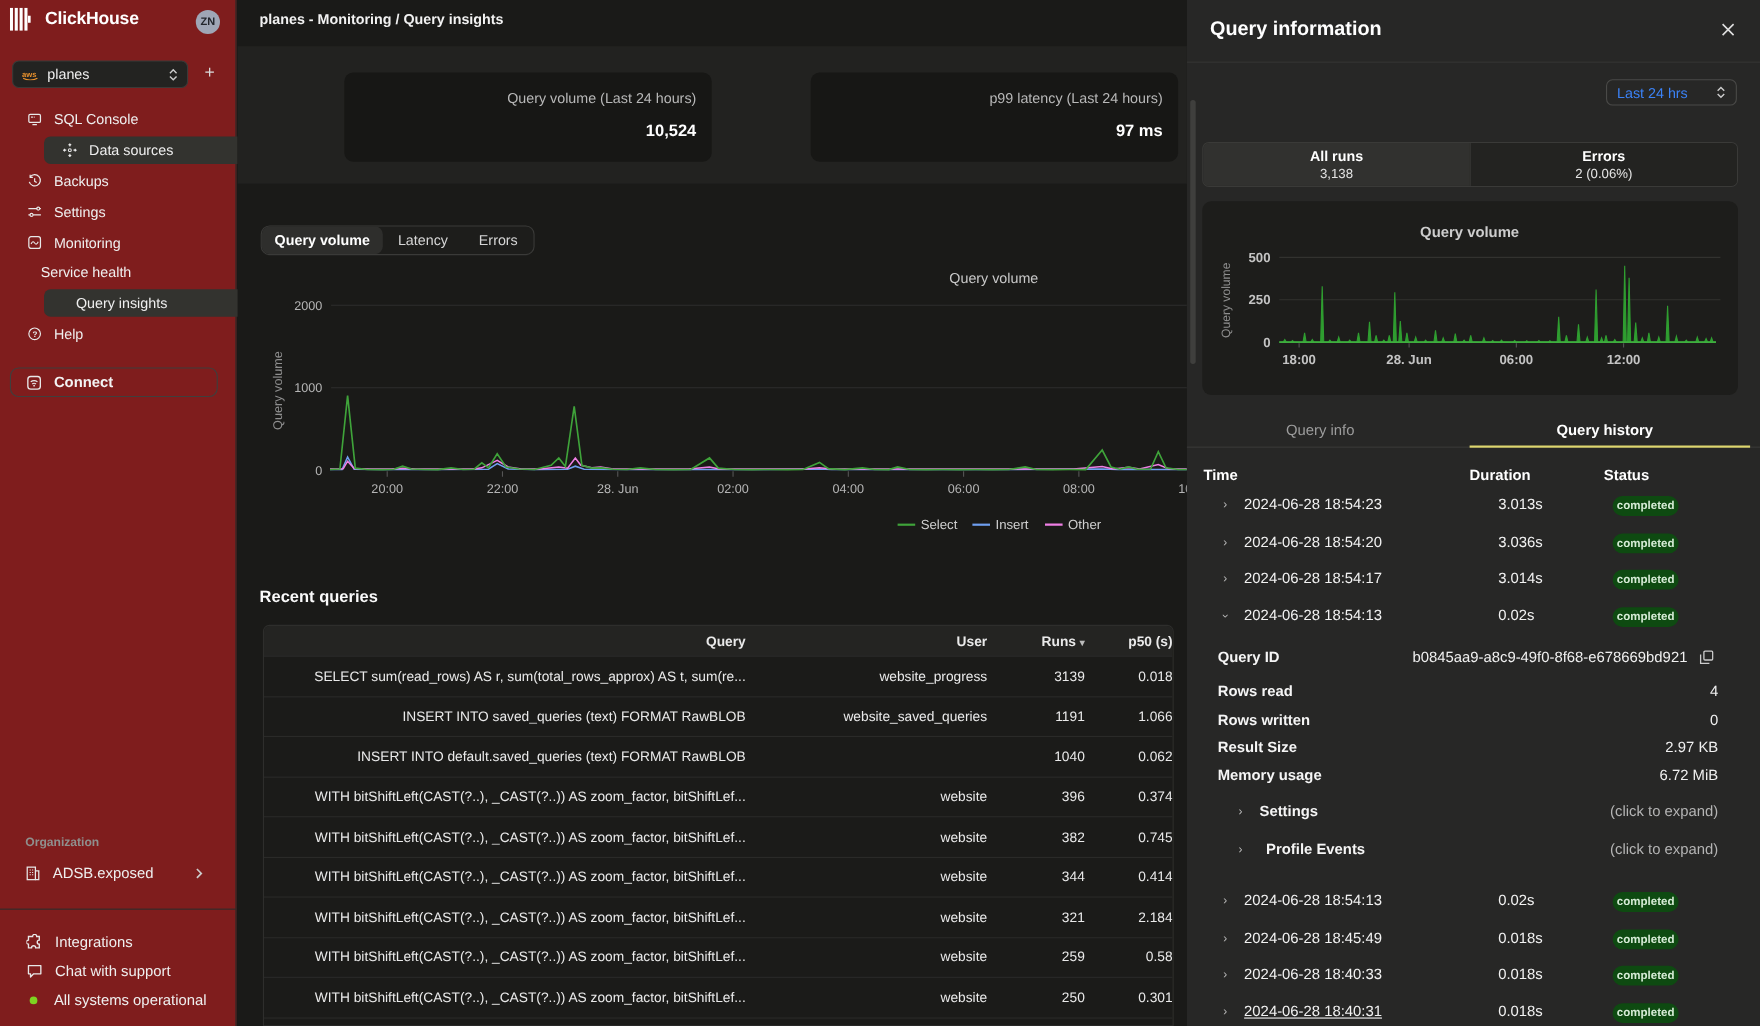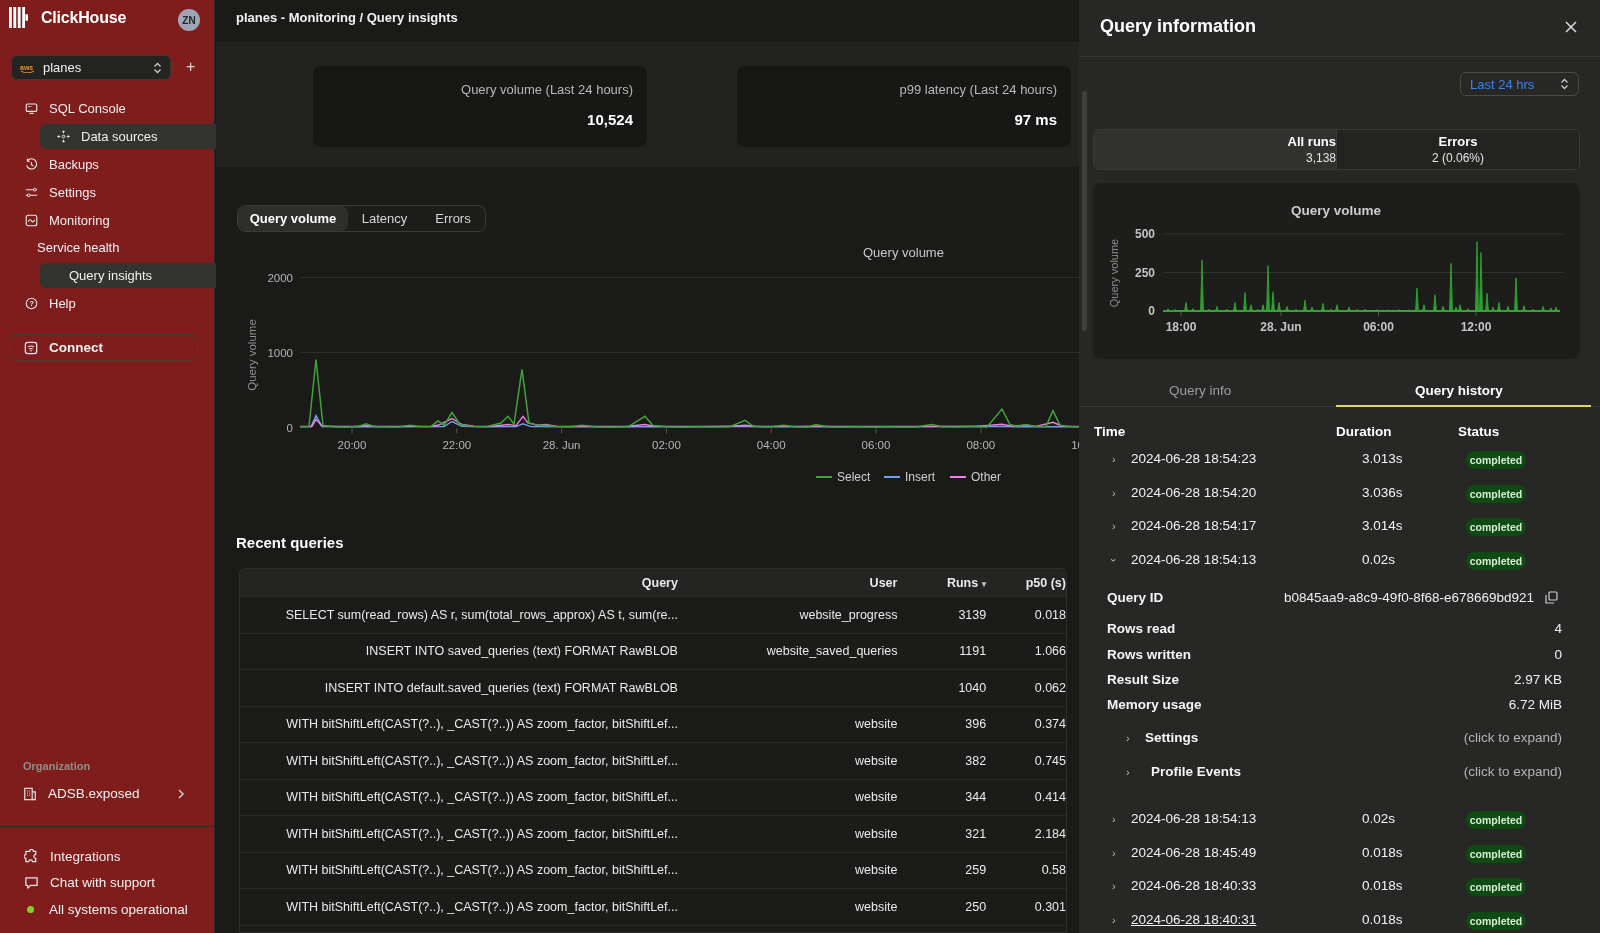--- a/index.html
+++ b/index.html
@@ -62,21 +62,21 @@
 #panel-x { position:absolute; left:485px; top:20px; width:14px; height:14px; }
 #panel-div { position:absolute; left:0; top:56px; width:521px; border-top:1px solid #363634; }
 #pscroll { position:absolute; left:3px; top:91px; width:5px; height:240px; background:#3f3f3d; border-radius:3px; }
 #psel { position:absolute; left:381px; top:72px; width:119px; height:24px; border:1px solid #4a4a48;
   border-radius:6px; display:flex; align-items:center; padding:0 9px; font-size:13px; font-weight:500; color:#3b82f6; }
 #seg { position:absolute; left:14px; top:129px; width:487px; height:41px; border:1px solid #3a3a38;
   border-radius:6px; display:flex; overflow:hidden; }
 #seg .cell { flex:1; display:flex; flex-direction:column; align-items:center; justify-content:center; }
 #seg .cell .a { font-size:13px; font-weight:bold; color:#fff; }
 #seg .cell .b { font-size:12px; color:#e4e4e4; margin-top:2px; }
-#seg .cell.on { background:#31312f;align-items:flex-end; }
+#seg .cell.on { background:#31312f; }
 #seg .cell.off { background:#232321; border-left:1px solid #3a3a38; }
 #pchart { position:absolute; left:14px; top:183px; width:487px; height:176px; background:#1d1d1b; border-radius:8px; }
 #ptabs { position:absolute; left:0; top:376px; width:521px; height:31px; border-bottom:1px solid #3a3a38; }
 #ptabs .pt { position:absolute; top:7px; font-size:13.5px; }
 #pyellow { position:absolute; left:257px; top:405px; width:255px; height:2px; background:#ddd66e; }
 .ph { position:absolute; font-size:13.5px; font-weight:bold; color:#fff; }
 .prow-time { position:absolute; left:52px; font-size:13.5px; color:#f2f2f2; }
 .prow-chev { position:absolute; left:33px; font-size:11px; color:#bbb; }
 .prow-dur { position:absolute; left:283px; font-size:13.5px; color:#f2f2f2; }
 .pill { position:absolute; left:387px; width:60px; height:18px; background:#0e4a11; border-radius:9px;

